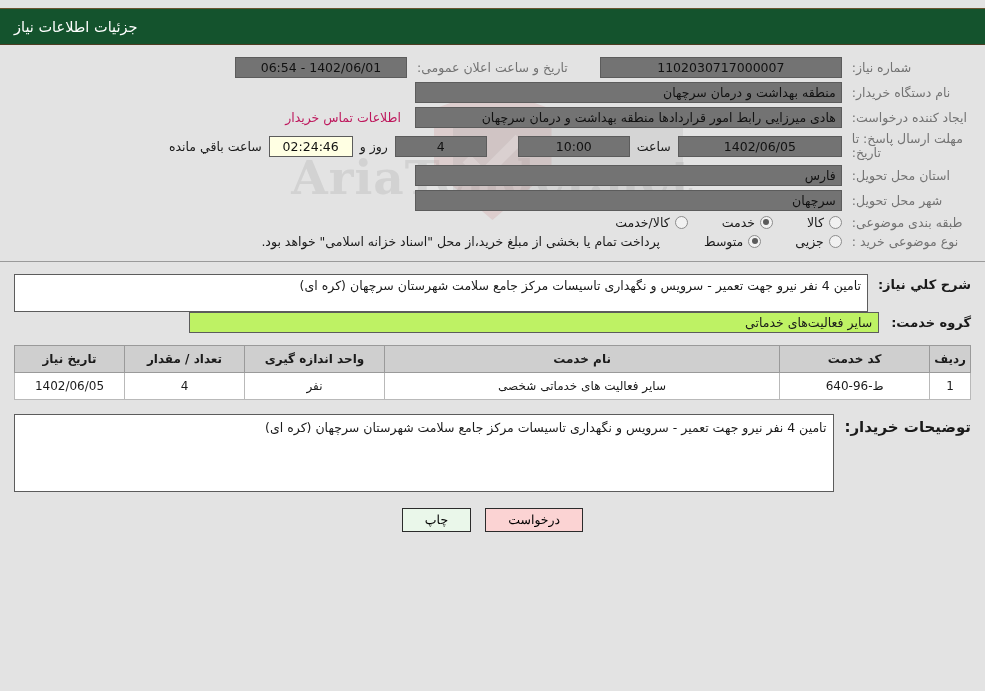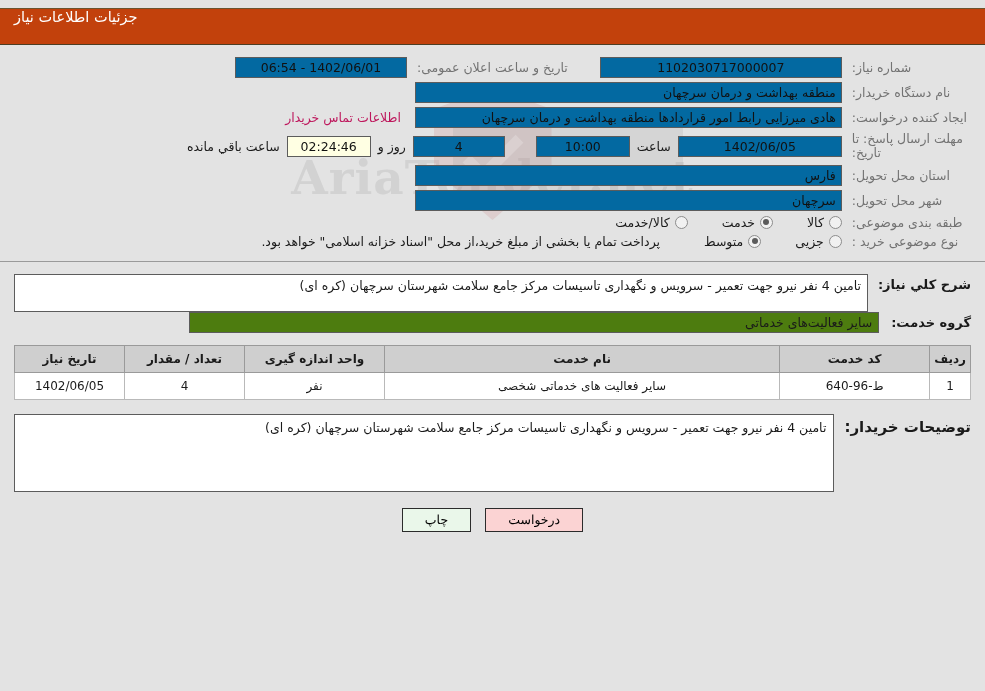--- a/index.html
+++ b/index.html
@@ -55,25 +55,26 @@
     left: 46%;
     top: 120px;
     width: 230px; height: 70px;
     background: rgba(150,150,150,0.17);
     pointer-events: none;
   }
 
   
   .topline { height: 8px; background:#e3e3e3; }
   .header {
-    background: #c2410c;
+    background: #14532d;
     height: 37px;
     border-top: 1px solid #6b5430;
     border-bottom: 1px solid #4d3d23;
     display: flex;
+    align-items: center;
     padding-left: 0;
     padding-right: 0;
     position: relative;
     z-index: 3;
   }
   .header .htitle {
     color: #ffffff;
     font-size: 14.5px;
     margin-right: auto;
     margin-left: 14px;
@@ -95,21 +96,21 @@
     text-align: left;
     white-space: nowrap;
     font-size: 12.5px;
     color: #737373;
     padding-left: 6px !important;
     width: 1px;
   }
   .lbl.wrap { white-space: normal; text-align:left; line-height:1.15; }
 
   .fld {
-    background: #0369a1;
+    background: #737373;
     border: 1px solid #5c5c5c;
     height: 21px;
     line-height: 19px;
     padding: 0 5px;
     font-size: 12.5px;
     color: #111;
     overflow: hidden;
     white-space: nowrap;
     text-overflow: clip;
   }
@@ -167,21 +168,21 @@
     font-size: 12.5px;
     line-height: 1.45;
     position: relative;
   }
 
   .subhead { font-weight:bold; font-size:13px; margin: 16px 0 10px 0; }
 
   .row-group { display:flex; align-items:center; gap:12px; margin-bottom: 12px; }
   .row-group .k { font-weight:bold; font-size:13px; white-space:nowrap; }
   .row-group .v {
-    background:#4d7c0f;
+    background:#bef264;
     border:1px solid #5c5c5c;
     height:21px;
     line-height:19px;
     padding: 0 6px;
     font-size:12.5px;
     width: 690px;
     max-width: 690px;
     text-align: right;
   }
 
@@ -290,21 +291,21 @@
         <span class="linkblue">اطلاعات تماس خریدار</span>
       </td>
     </tr>
 
     <tr>
       <td class="lbl wrap" style="max-width:110px">مهلت ارسال پاسخ: تا تاریخ:</td>
       <td colspan="4">
         <div class="inline">
           <div class="fld ctr" style="width:164px">1402/06/05</div>
           <span class="sep">ساعت</span>
-          <div class="fld ctr" style="width:94px">10:00</div>
+          <div class="fld ctr" style="width:112px">10:00</div>
           <div class="fld ctr" style="width:92px; margin-right:24px">4</div>
           <span class="sep">روز و</span>
           <div class="fld ctr yellow" style="width:84px">02:24:46</div>
           <span class="sep">ساعت باقي مانده</span>
         </div>
       </td>
     </tr>
 
     <tr>
       <td class="lbl">استان محل تحویل:</td>

